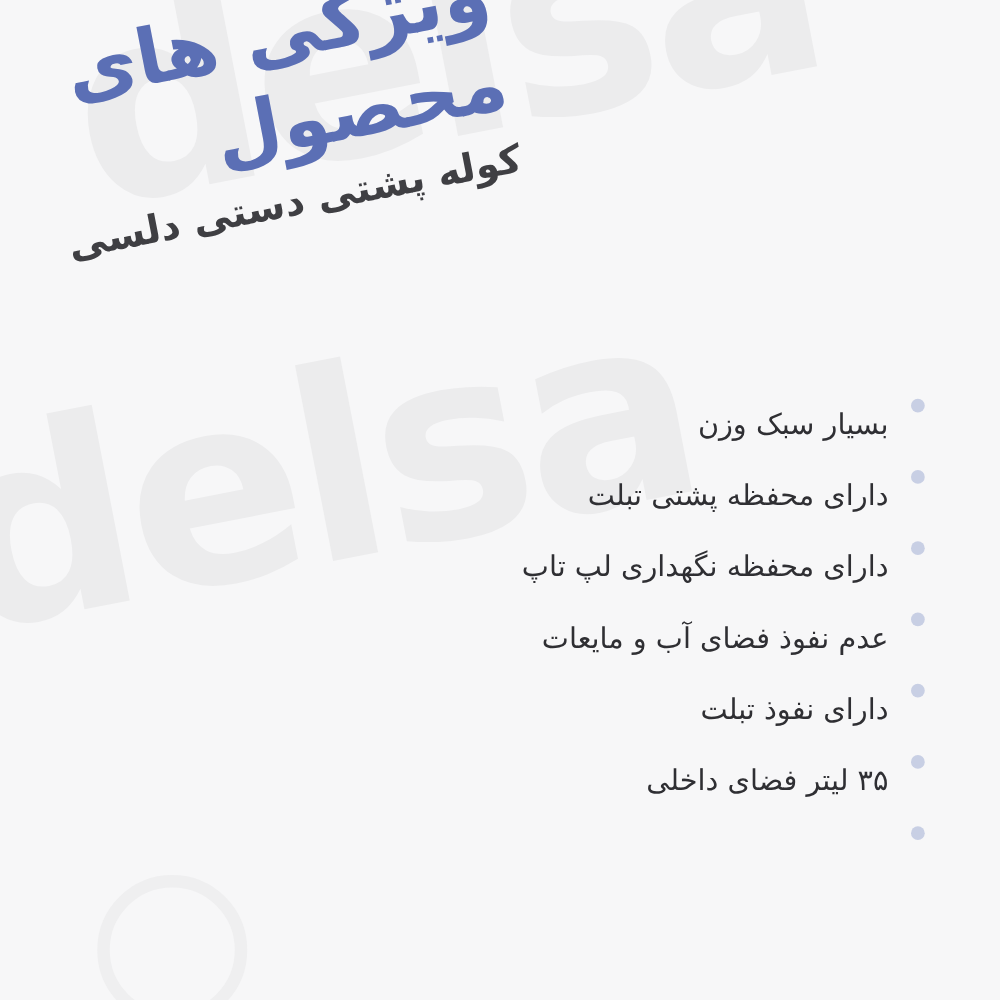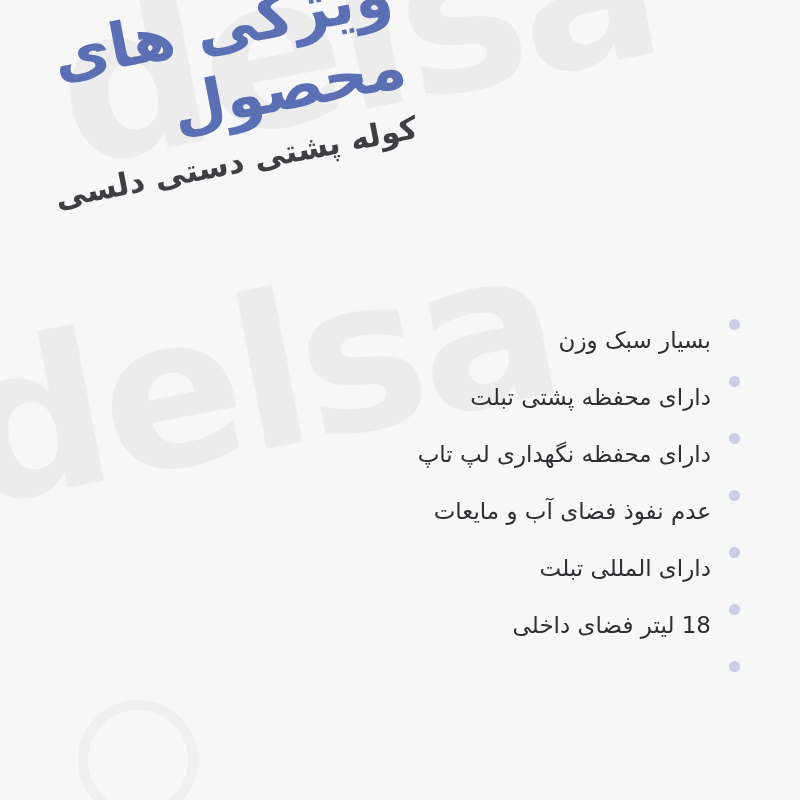--- a/index.html
+++ b/index.html
@@ -161,24 +161,24 @@
     <div class="feature-row">
       <span class="bullet"></span>
       <span class="feature-text">دارای محفظه نگهداری لپ تاپ</span>
     </div>
     <div class="feature-row">
       <span class="bullet"></span>
       <span class="feature-text">عدم نفوذ فضای آب و مایعات</span>
     </div>
     <div class="feature-row">
       <span class="bullet"></span>
-      <span class="feature-text">دارای المللی تبلت</span>
+      <span class="feature-text">دارای نفوذ تبلت</span>
     </div>
     <div class="feature-row">
       <span class="bullet"></span>
-      <span class="feature-text">18 لیتر فضای داخلی</span>
+      <span class="feature-text">۳۵ لیتر فضای داخلی</span>
     </div>
     <div class="feature-row">
       <span class="bullet"></span>
     </div>
   </div>
 
 </div>
 
 </body></html>

